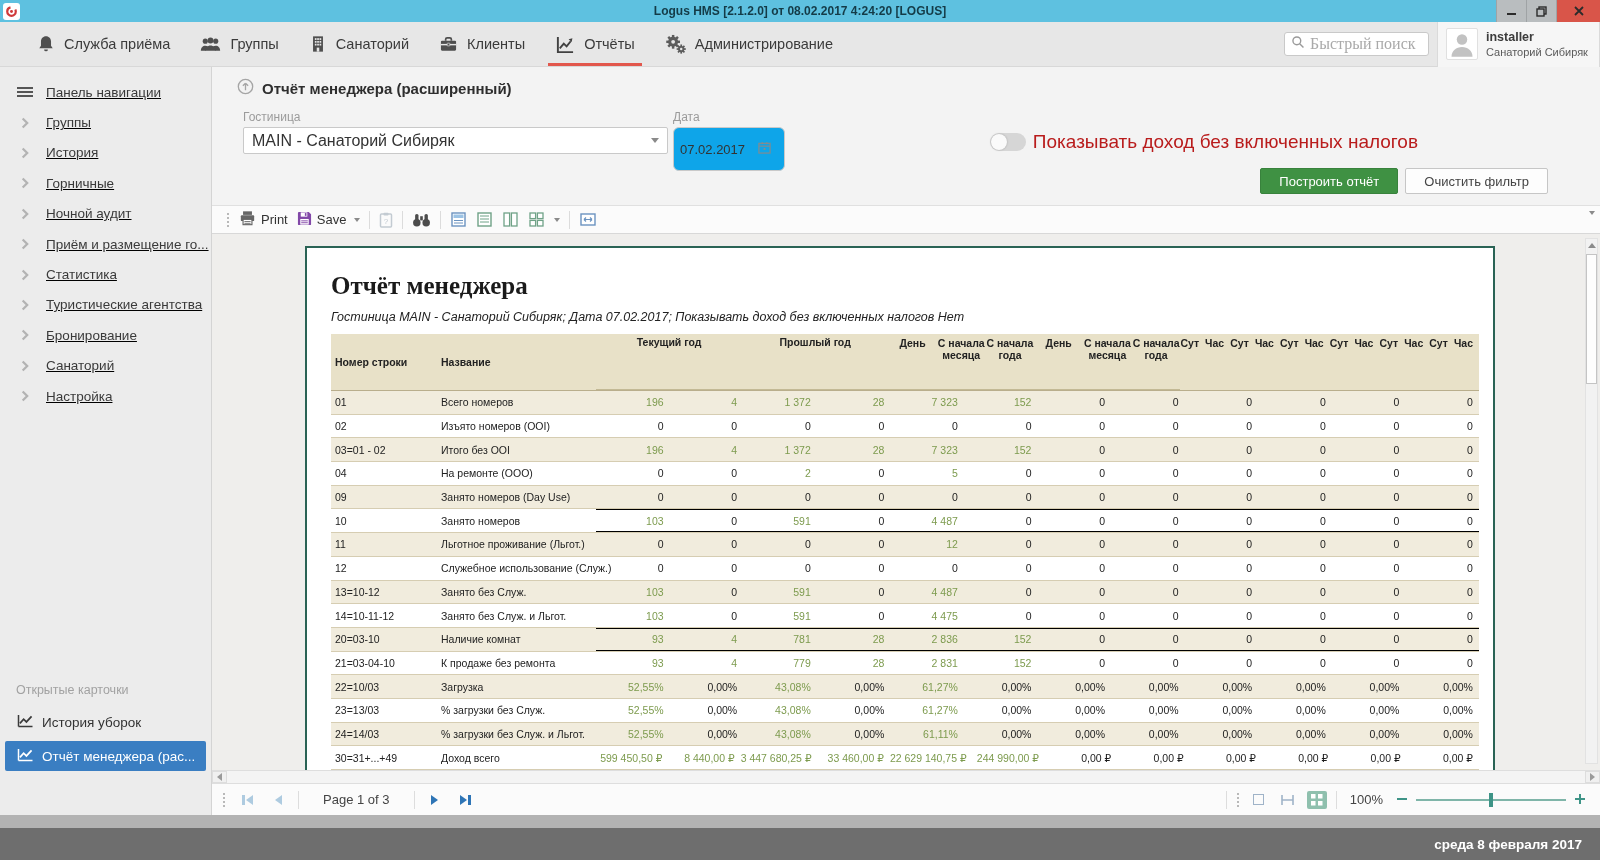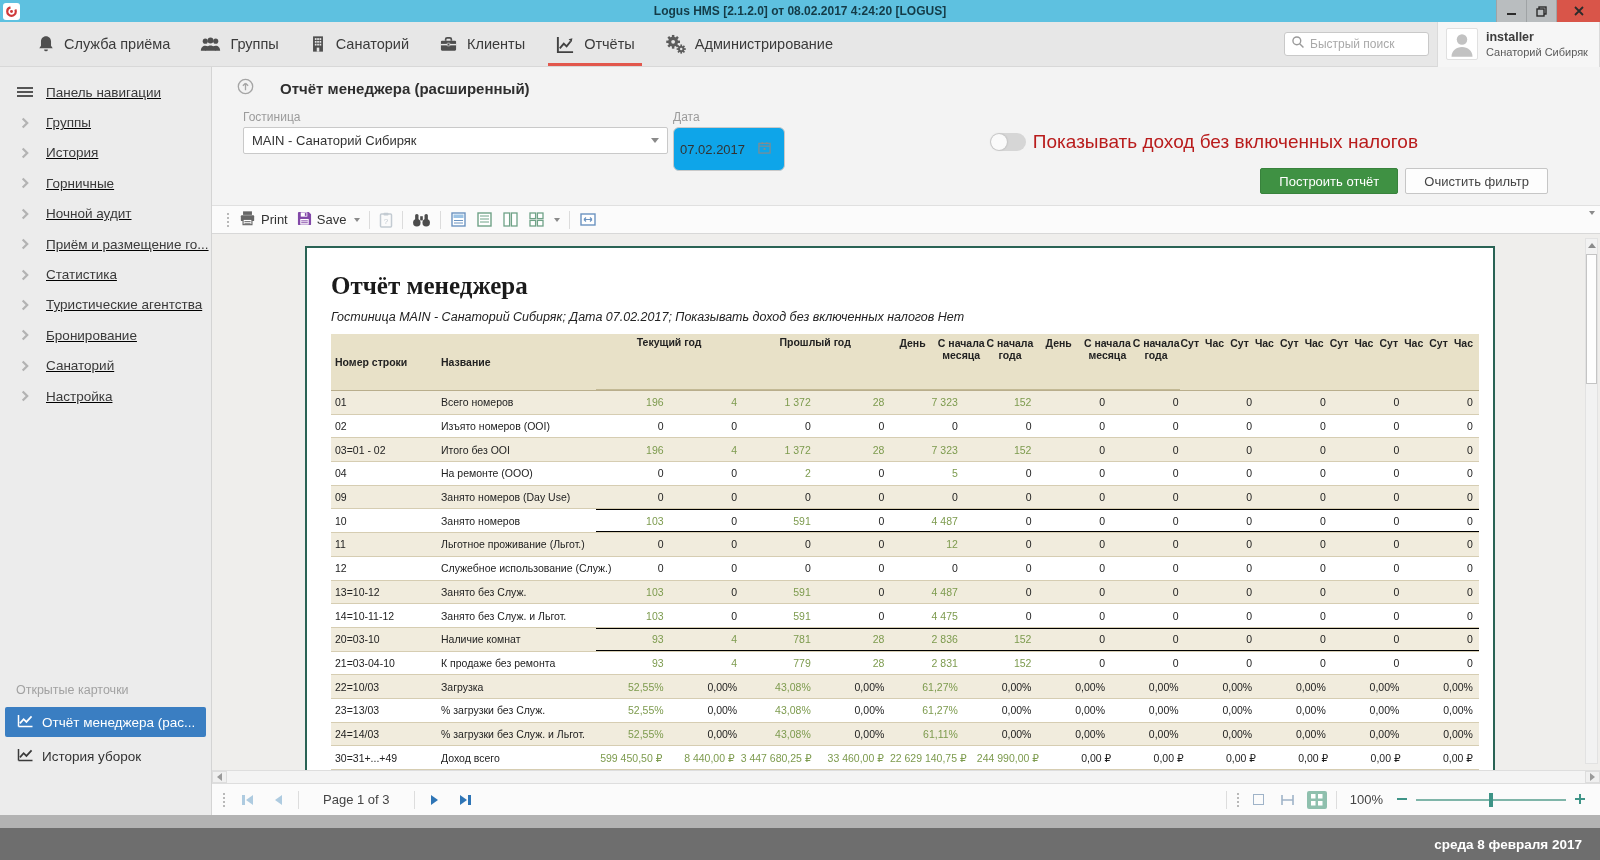--- a/index.html
+++ b/index.html
@@ -14,46 +14,46 @@
   .win-btn { width:30px; height:22px; display:flex; align-items:center; justify-content:center; background:#b9bdbf; border-left:1px solid #9fa3a5; }
   .win-btn.close { width:44px; background:#d95549; }
 
   
   .navbar { height:45px; background:#e7e7e7; display:flex; align-items:stretch; border-bottom:1px solid #d8d8d8; }
   .nav-items { display:flex; align-items:stretch; padding-left:22px; }
   .nav-item { display:flex; align-items:center; gap:9px; padding:0 15px; font-size:14.5px; color:#3b3b3b; cursor:default; position:relative; }
   .nav-item.active::after { content:""; position:absolute; left:8px; right:8px; bottom:0; height:3px; background:#e2574c; }
   .nav-right { margin-left:auto; display:flex; align-items:center; }
   .searchbox { width:145px; height:24px; background:#fff; border:1px solid #c9c9c9; border-radius:3px; display:flex; align-items:center; padding:0 6px; gap:5px; margin-right:8px; }
-  .searchbox input { border:none; outline:none; width:110px; font-size:12px; color:#555; font-family:Liberation Sans, sans-serif; background:transparent; }
+  .searchbox input { border:none; outline:none; width:110px; font-size:16px; color:#555; font-family:Liberation Serif, serif; background:transparent; }
   .searchbox input::placeholder { color:#a9a9a9; }
   .userbox { width:163px; height:45px; background:#f6f6f6; border-left:1px solid #dadada; border-right:1px solid #dadada; display:flex; align-items:center; gap:8px; padding:0 8px; }
   .avatar { width:32px; height:32px; background:#fff; border:1px solid #e0e0e0; border-radius:2px; overflow:hidden; }
   .user-name { font-size:12.5px; font-weight:bold; color:#3c3c3c; }
   .user-org { font-size:11px; color:#5a5a5a; margin-top:2px; }
 
   
   .content { display:flex; height:748px; background:#fff; }
   .sidebar { width:212px; background:#ececec; border-right:1px solid #d4d4d4; position:relative; flex:none;text-decoration:underline; }
   .side-item { height:30.4px; display:flex; align-items:center; gap:12px; padding-left:16px; font-size:13.5px; color:#3a3a3a; cursor:default; }
   .side-item .ic { width:18px; display:flex; justify-content:center; }
   .side-list { padding-top:10px; }
   .open-cards { position:absolute; left:0; right:0; bottom:40px; }
   .oc-label { font-size:12.5px; color:#a2a2a2; padding:0 0 10px 16px; }
   .oc-item { height:30px; display:flex; align-items:center; gap:8px; padding-left:12px; margin:0 5px 4px 5px; font-size:13.5px; color:#333; border-radius:2px; cursor:default; }
   .oc-item.active { background:#3a7ec2; color:#fff; }
   .main { flex:1; display:flex; flex-direction:column; min-width:0; }
 
   
   .filter-area { height:138px; background:#f3f3f3; position:relative; flex:none; }
-  .pt-row { display:flex; align-items:center; gap:26px; padding:11px 0 0 25px; }
+  .pt-row { display:flex; align-items:center; gap:8px; padding:11px 0 0 25px; }
   .pt-title { font-size:15px; font-weight:bold; color:#2e2e2e; }
   .f-label { font-size:12px; color:#9b9b9b; margin-bottom:3px; }
   .hotel-group { position:absolute; left:31px; top:43px; }
-  .selbox { width:425px; height:27px; background:#fff; border:1px solid #c9c9c9; border-radius:2px; display:flex; align-items:center; padding:0 8px; font-size:13px; color:#333; }
+  .selbox { width:425px; height:27px; background:#fff; border:1px solid #c9c9c9; border-radius:2px; display:flex; align-items:center; padding:0 8px; font-size:16px; color:#333; }
   .selbox .caret { margin-left:auto; }
   .caret { width:0; height:0; border-left:4px solid transparent; border-right:4px solid transparent; border-top:5px solid #8a8a8a; }
   .date-group { position:absolute; left:461px; top:43px; }
   .datebox { width:112px; height:44px; background:#0ea5e9; border:1px solid #c9c9c9; border-radius:6px; display:flex; align-items:center; padding:0 6px; }
   .datebox input { border:none; outline:none; width:78px; font-size:13px; color:#333; font-family:inherit; background:transparent; }
   .toggle-group { position:absolute; right:182px; top:64px; display:flex; align-items:center; gap:7px; }
   .toggle { width:36px; height:18px; background:#d6d6d6; border-radius:9px; position:relative; }
   .toggle .knob { position:absolute; left:1px; top:1px; width:16px; height:16px; border-radius:50%; background:#fafafa; box-shadow:0 0 2px rgba(0,0,0,.25); }
   .toggle-label { font-size:19px; color:#b91c1c; }
   .actions { position:absolute; right:52px; bottom:11px; display:flex; gap:7px; }
@@ -379,33 +379,33 @@
           <span class="ic">
             <svg width="9" height="12" viewBox="0 0 8 10">
               <path d="M1.5 1l4 4-4 4" stroke="#b3b3b3" stroke-width="2" fill="none"></path>
             </svg>
           </span>
           <span>Настройка</span>
         </div>
       </div>
     <div class="open-cards">
       <div class="oc-label">Открытые карточки</div>
+      <div class="oc-item">
+        <span><svg width="17" height="14" viewBox="0 0 18 15">
+              <path d="M1.5 13.5h15M1.5 13.5V1" stroke="#3a3a3a" stroke-width="1.6" fill="none"></path>
+              <path d="M3 10l4-4.5 3 3 5.5-6" stroke="#3a3a3a" stroke-width="1.8" fill="none"></path>
+            </svg></span>
+        <span>История уборок</span>
+      </div>
       <div class="oc-item active">
         <span><svg width="17" height="14" viewBox="0 0 18 15">
               <path d="M1.5 13.5h15M1.5 13.5V1" stroke="#fff" stroke-width="1.6" fill="none"></path>
               <path d="M3 10l4-4.5 3 3 5.5-6" stroke="#fff" stroke-width="1.8" fill="none"></path>
             </svg></span>
         <span>Отчёт менеджера (рас...</span>
-      </div>
-      <div class="oc-item">
-        <span><svg width="17" height="14" viewBox="0 0 18 15">
-              <path d="M1.5 13.5h15M1.5 13.5V1" stroke="#3a3a3a" stroke-width="1.6" fill="none"></path>
-              <path d="M3 10l4-4.5 3 3 5.5-6" stroke="#3a3a3a" stroke-width="1.8" fill="none"></path>
-            </svg></span>
-        <span>История уборок</span>
       </div>
     </div>
   </div>
 
   <div class="main">
 
     <div class="filter-area">
       <div class="pt-row">
         <span><svg width="17" height="17" viewBox="0 0 18 18">
               <circle cx="9" cy="9" r="7.6" fill="none" stroke="#a5a5a5" stroke-width="1.4"></circle>

